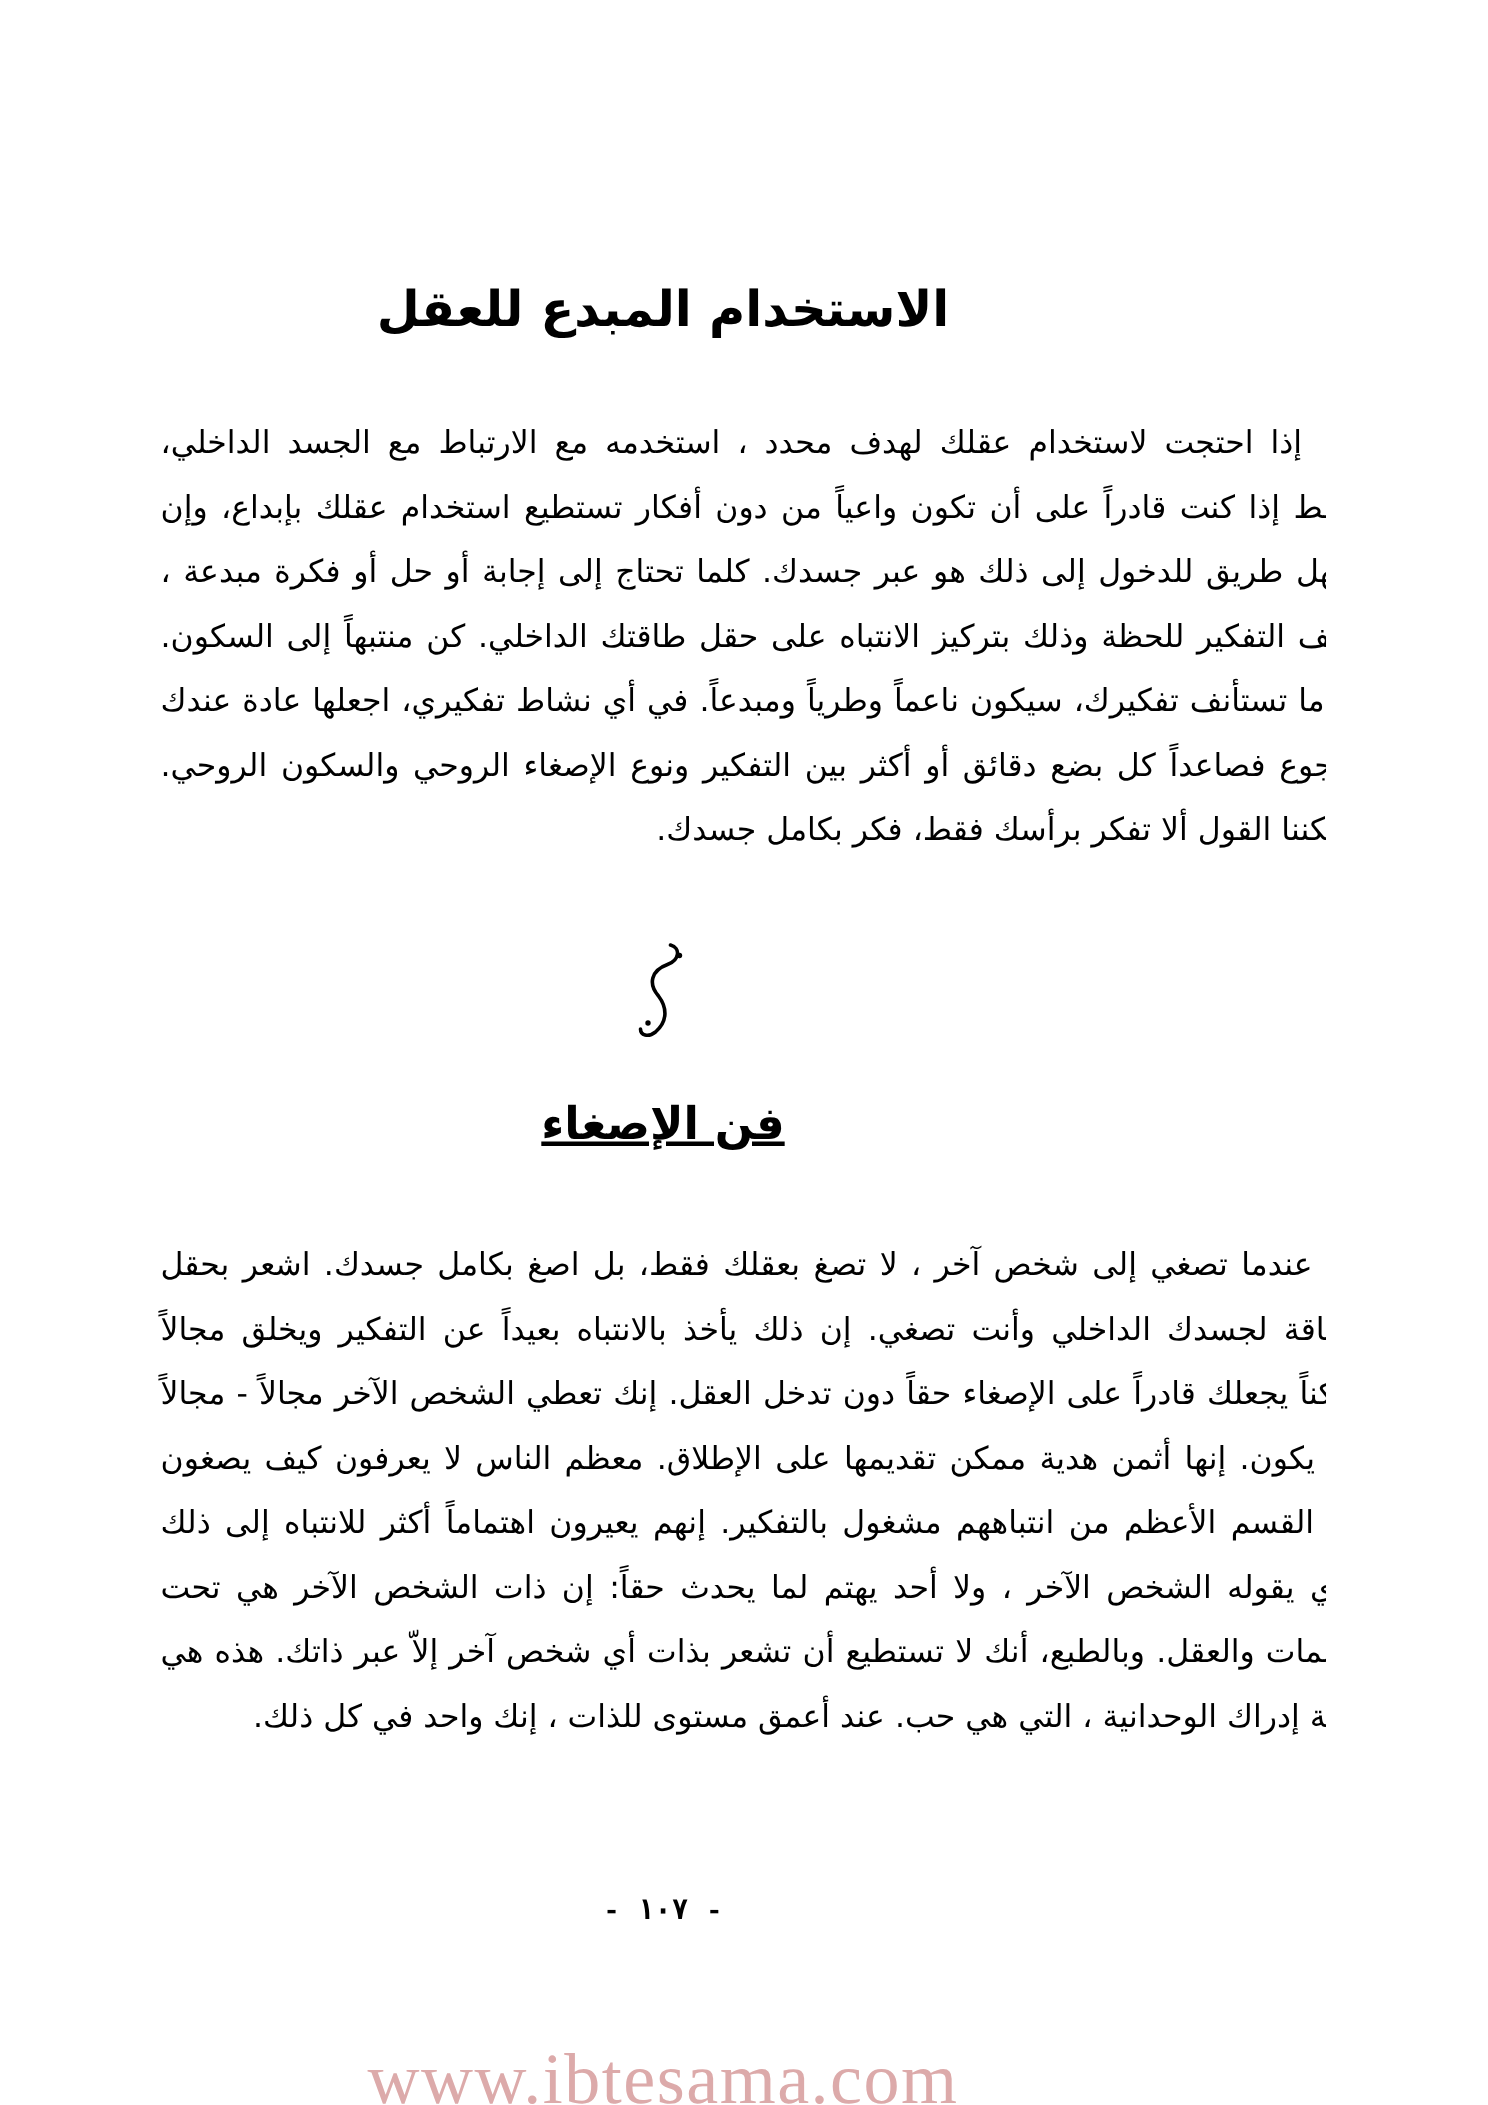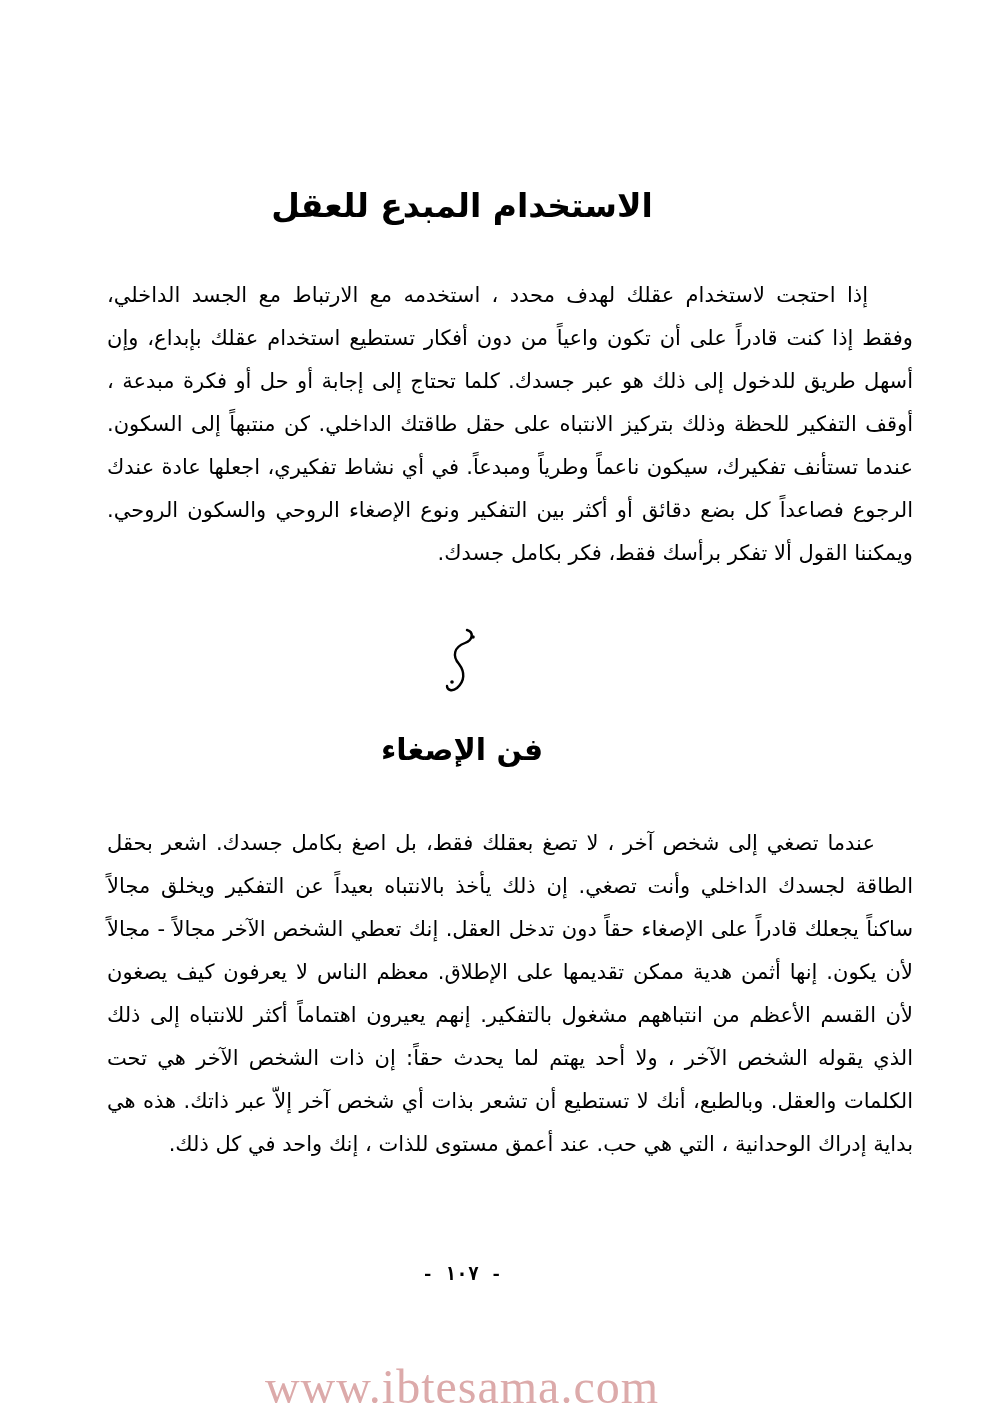--- a/index.html
+++ b/index.html
@@ -8,21 +8,20 @@
     background: #ffffff;
   }
   .page {
     position: relative;
     width: 884px;
     height: 1403px;
     background: #ffffff;
     overflow: hidden;
     font-family: "DejaVu Sans", sans-serif;
     color: #000000;
-    padding-left: 40px;
   }
   .chapter-title {
     position: absolute;
     top: 186px;
     left: 0;
     width: 100%;
     text-align: center;
     direction: rtl;
     font-size: 33px;
     font-weight: 700;
@@ -63,20 +62,21 @@
   .section-heading {
     position: absolute;
     top: 732px;
     left: 0;
     width: 100%;
     text-align: center;
     direction: rtl;
     font-size: 30px;
     font-weight: 700;
     color: #000000;
+    text-decoration: underline;
   }
   .page-number {
     position: absolute;
     top: 1262px;
     left: 0;
     width: 100%;
     text-align: center;
     direction: rtl;
     font-size: 19px;
     font-weight: 600;

